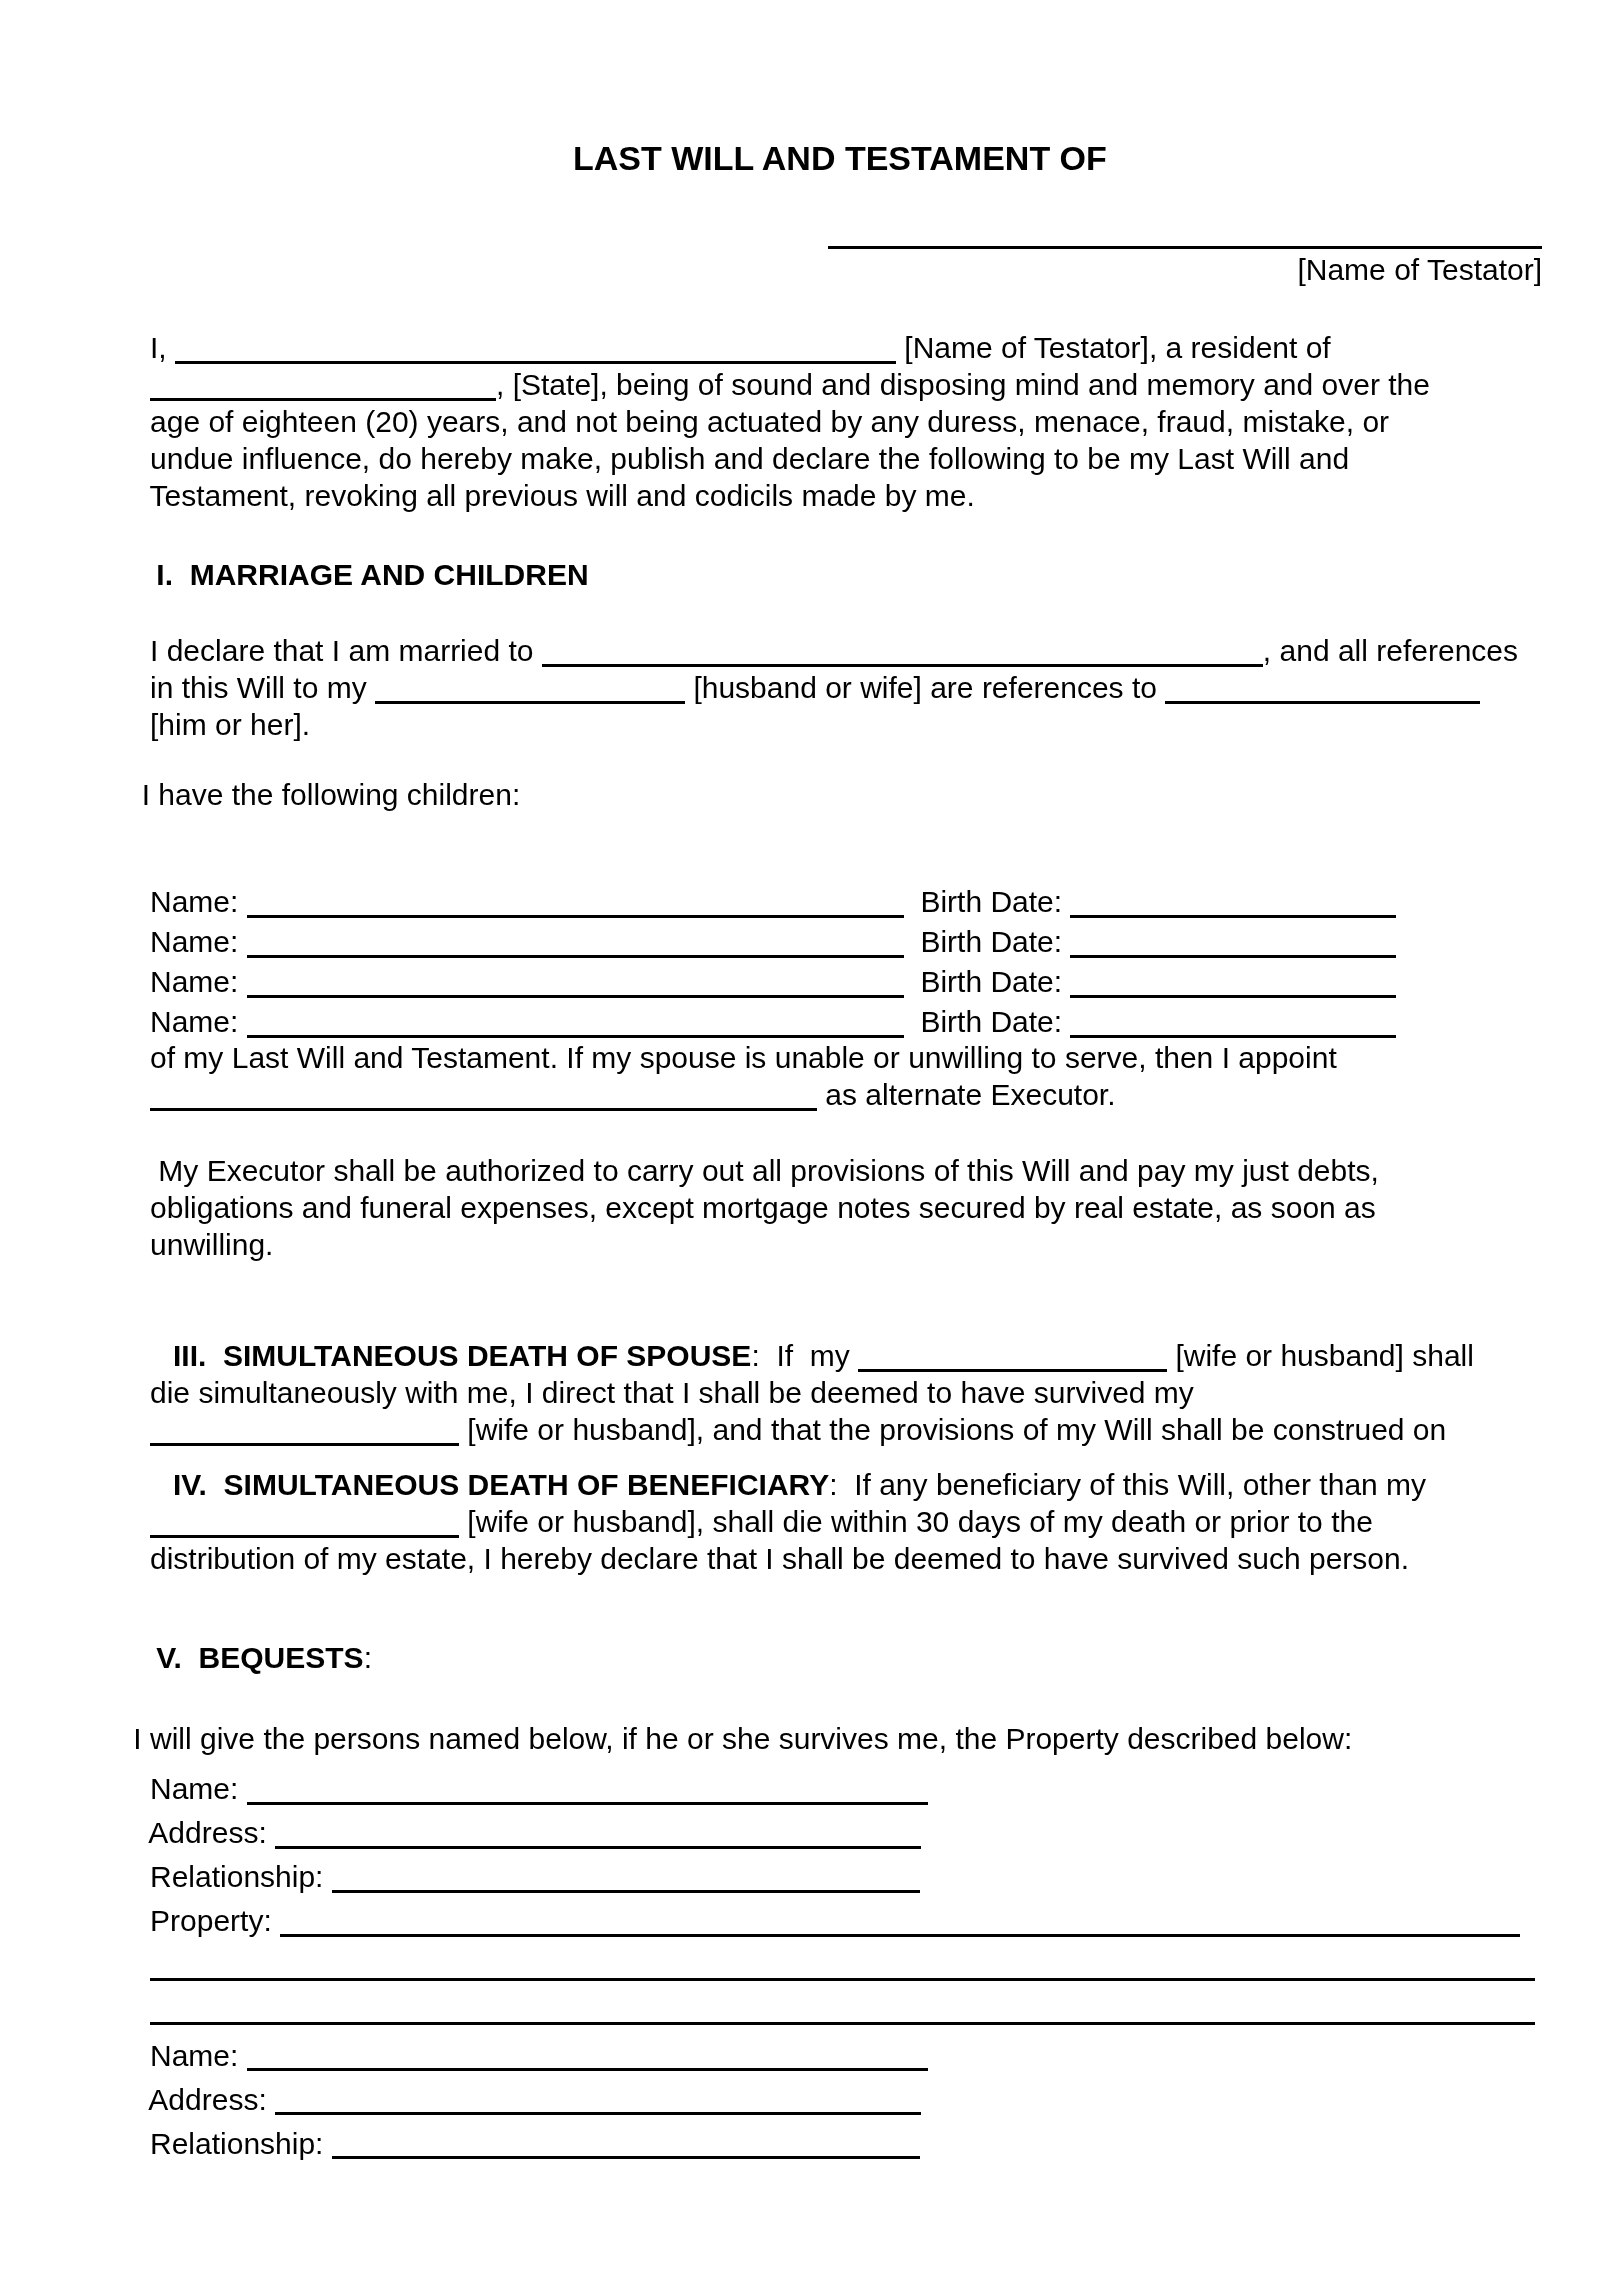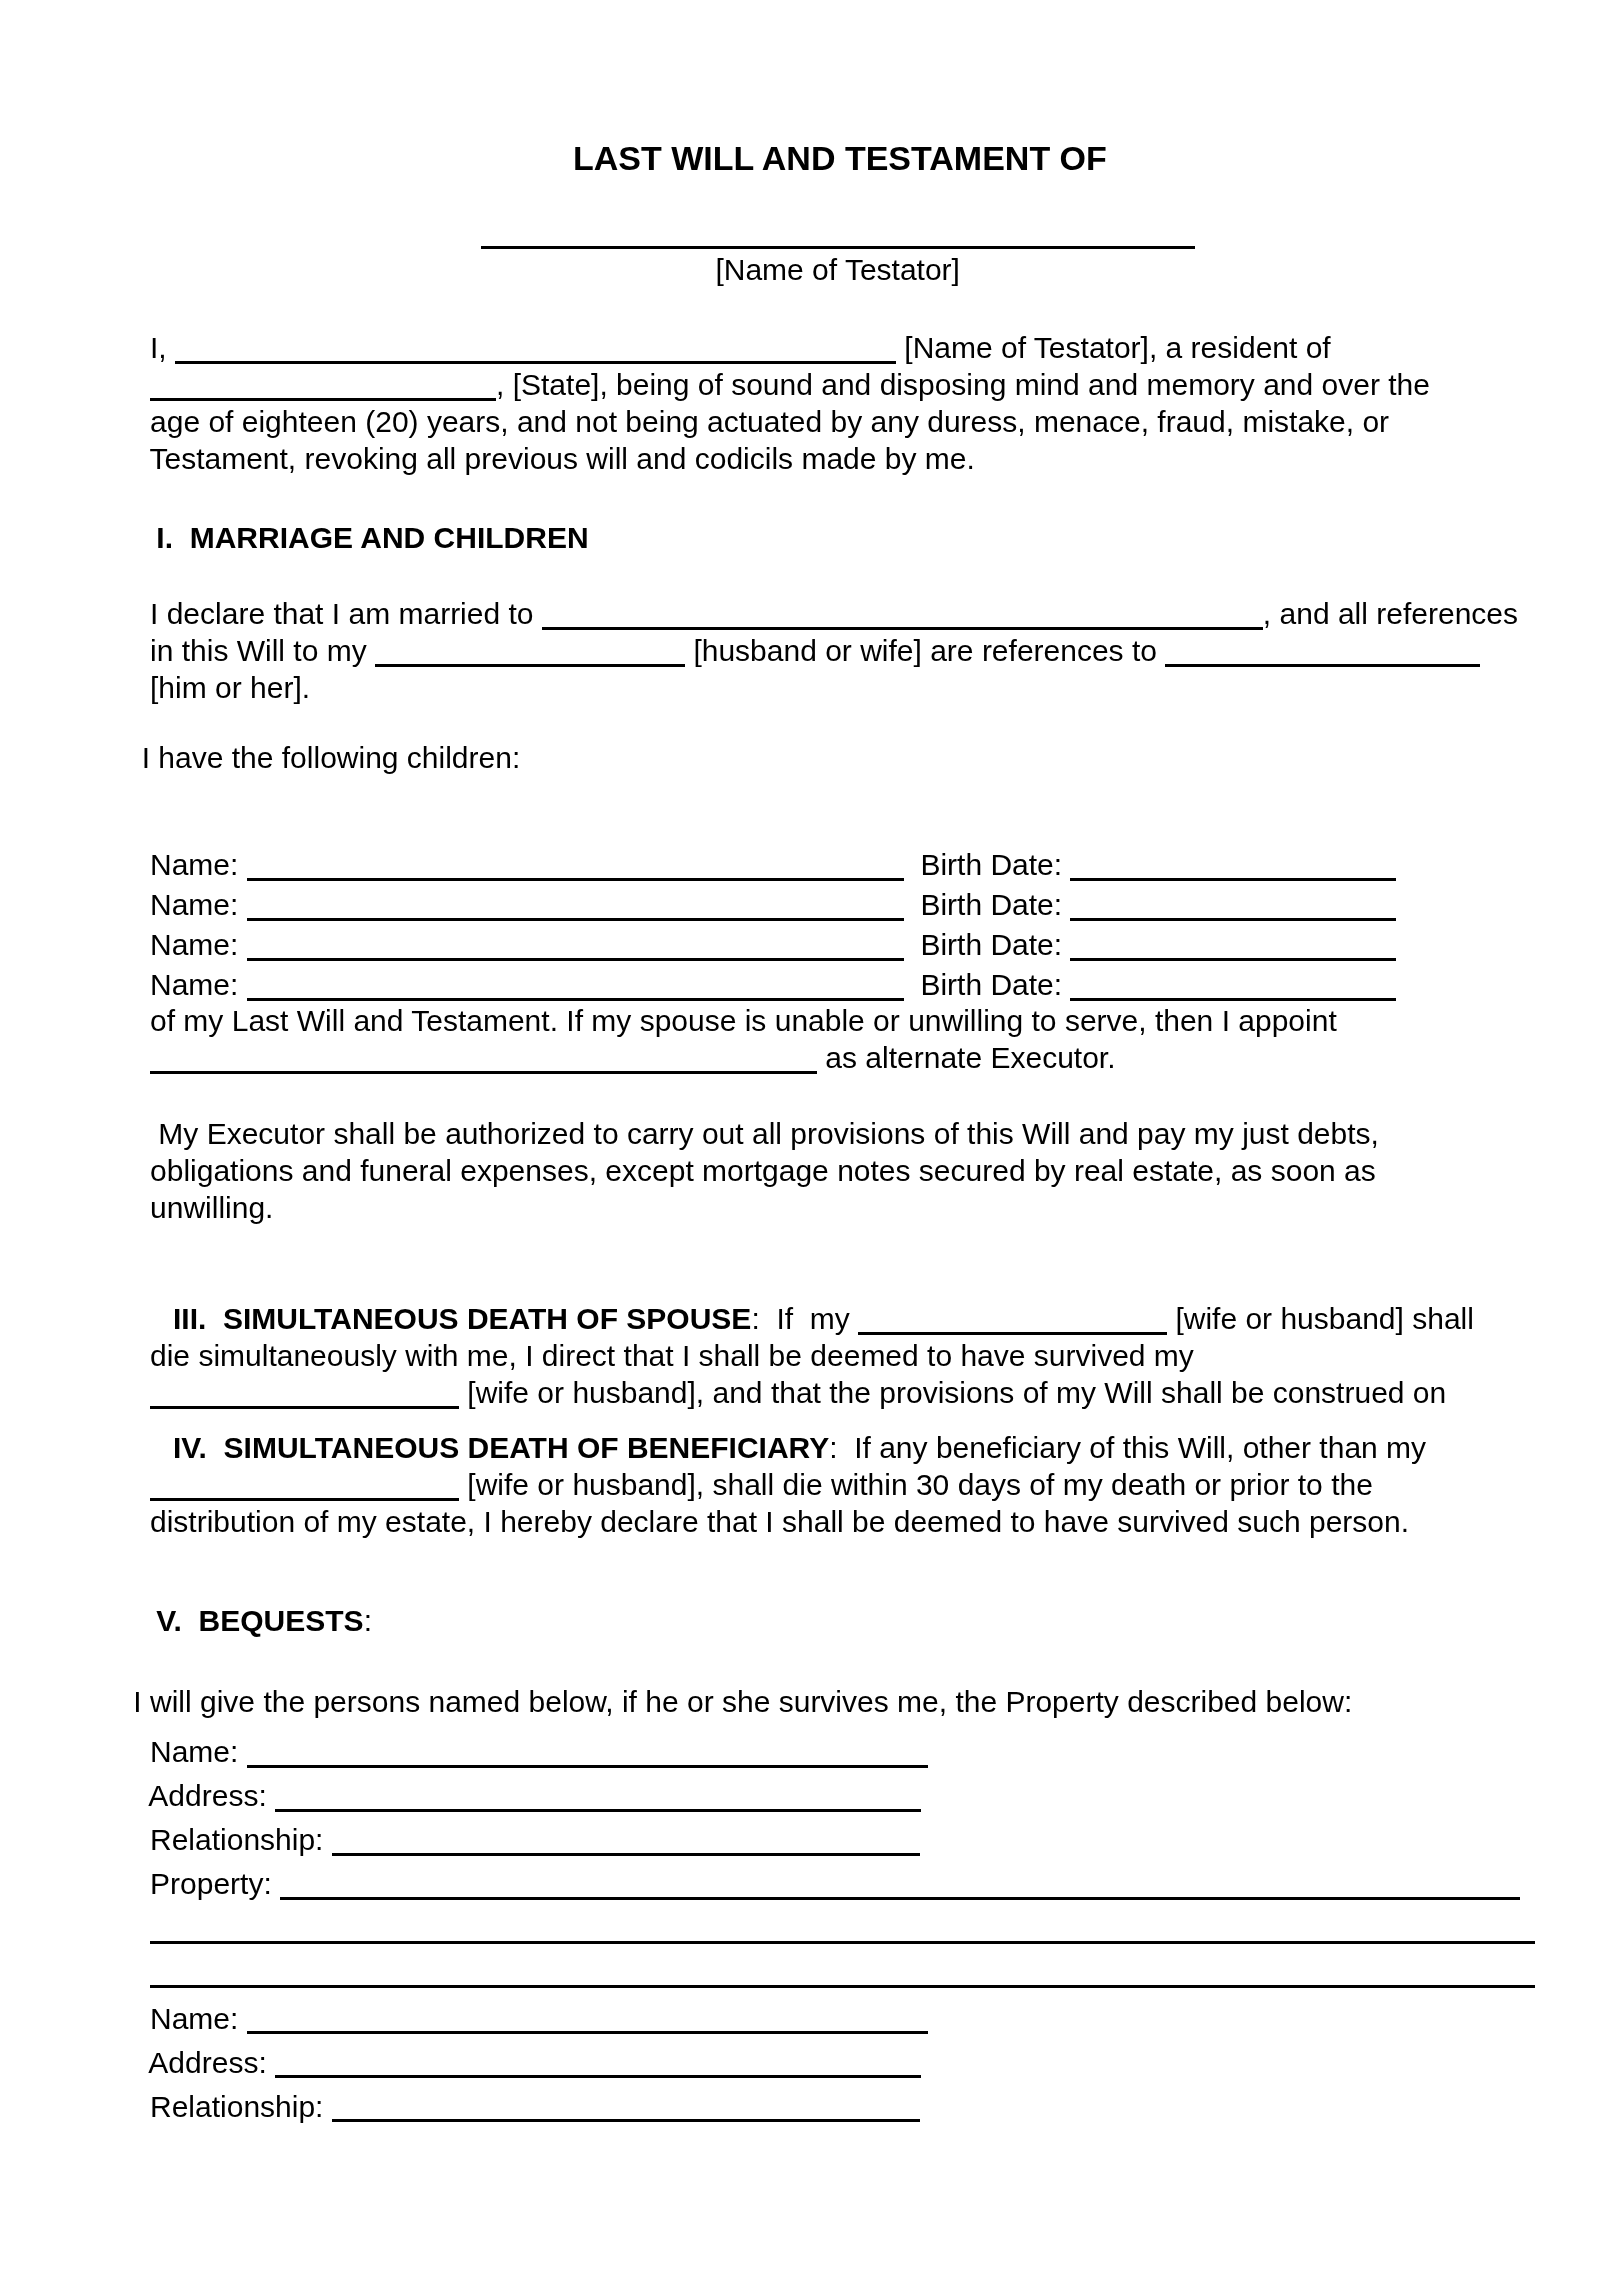--- a/index.html
+++ b/index.html
@@ -10,21 +10,21 @@
     font-family:"Liberation Sans","DejaVu Sans",sans-serif;
     font-size:30px;
     box-sizing:border-box;
     padding:103px 81px 3px 100px;
     overflow:hidden;
   }
   .ln{height:37px;line-height:37px;white-space:pre;}
   .h44{height:40px;line-height:40px;}
   .h48{height:44px;line-height:44px;}
   .title{font-size:34px;font-weight:700;text-align:center;letter-spacing:0px;}
-  .ctr{text-align:center;}
+  .ctr{text-align:right;}
   .b{font-weight:700;margin-left:23px;}
   .bl{display:inline-block;height:0;border-bottom:3.7px solid #000000;vertical-align:-5.5px;}
   .w337{width:309px}.w338{width:310px}.w343{width:315px}.w355{width:326px}
   .w377{width:346px}.w640{width:588px}.w703{width:646px}.w715{width:657px}
   .w726{width:667px}.w742{width:681px}.w778{width:714px}.w785{width:721px}
   .w1350{width:1240px}.w1508{width:1385px}
   .mt3{margin-top:2.8px}.mt5{margin-top:4.6px}.mt20{margin-top:18.4px}.mt36{margin-top:33px}
   .mt40{margin-top:37px}.mt42{margin-top:39px}.mt43{margin-top:39px}.mt45{margin-top:41px}
   .mt46{margin-top:42px}.mt48{margin-top:44px}.mt68{margin-top:62px}.mt72{margin-top:66px}
   .mt81{margin-top:74px}
@@ -47,20 +47,23 @@
 
   <div>
     <div class="ln mt45">
       <span>I, </span><span class="bl w785"></span><span> [Name of Testator], a resident of</span>
     </div>
     <div class="ln">
       <span class="bl w377"></span><span>, [State], being of sound and disposing mind and memory and over the</span>
     </div>
     <div class="ln">
       <span>age of eighteen (20) years, and not being actuated by any duress, menace, fraud, mistake, or</span>
+    </div>
+    <div class="ln">
+      <span>undue influence, do hereby make, publish and declare the following to be my Last Will and</span>
     </div>
     <div class="ln">
       <span>Testament, revoking all previous will and codicils made by me.</span>
     </div>
   </div>
 
   <div class="ln mt46">
     <span class="b">I.  MARRIAGE AND CHILDREN</span>
   </div>
 

